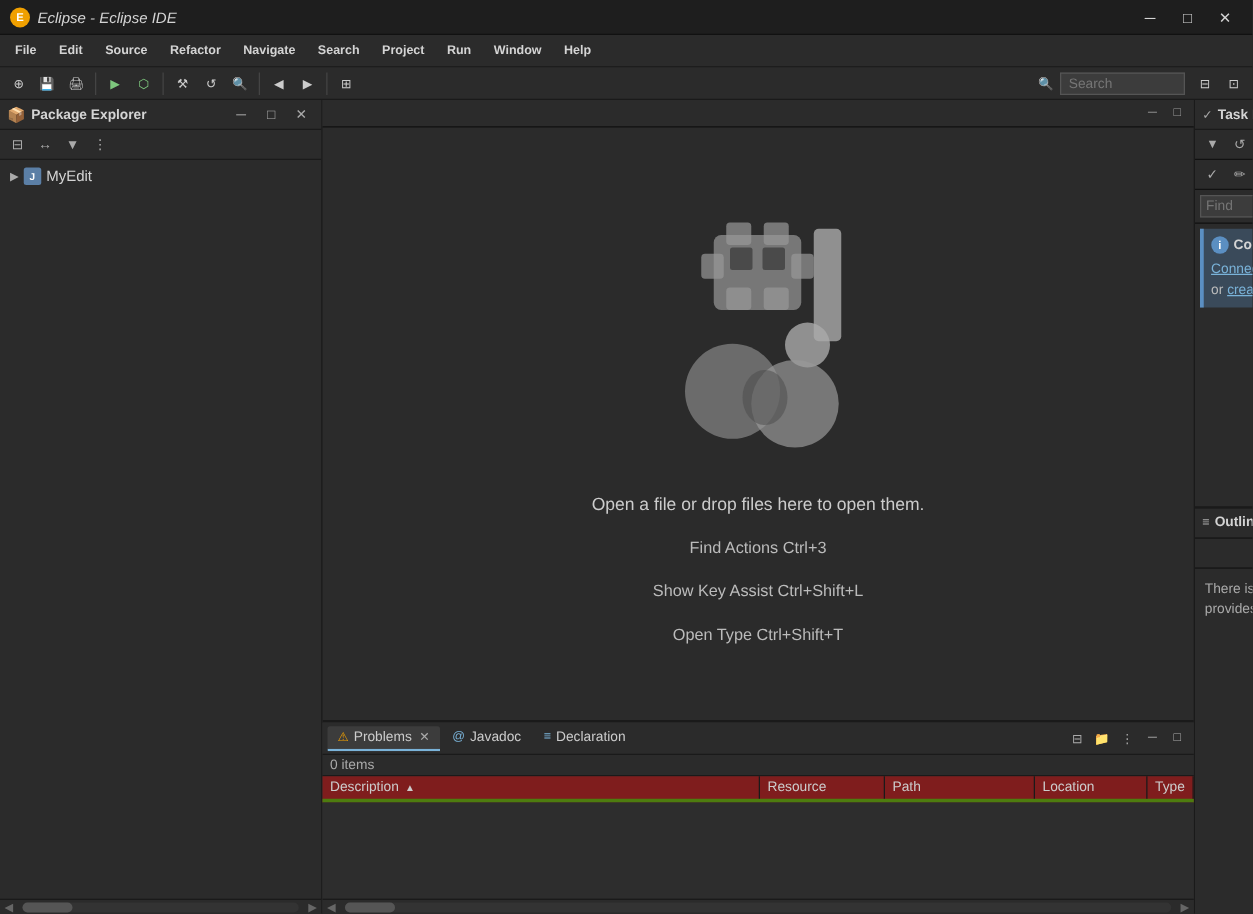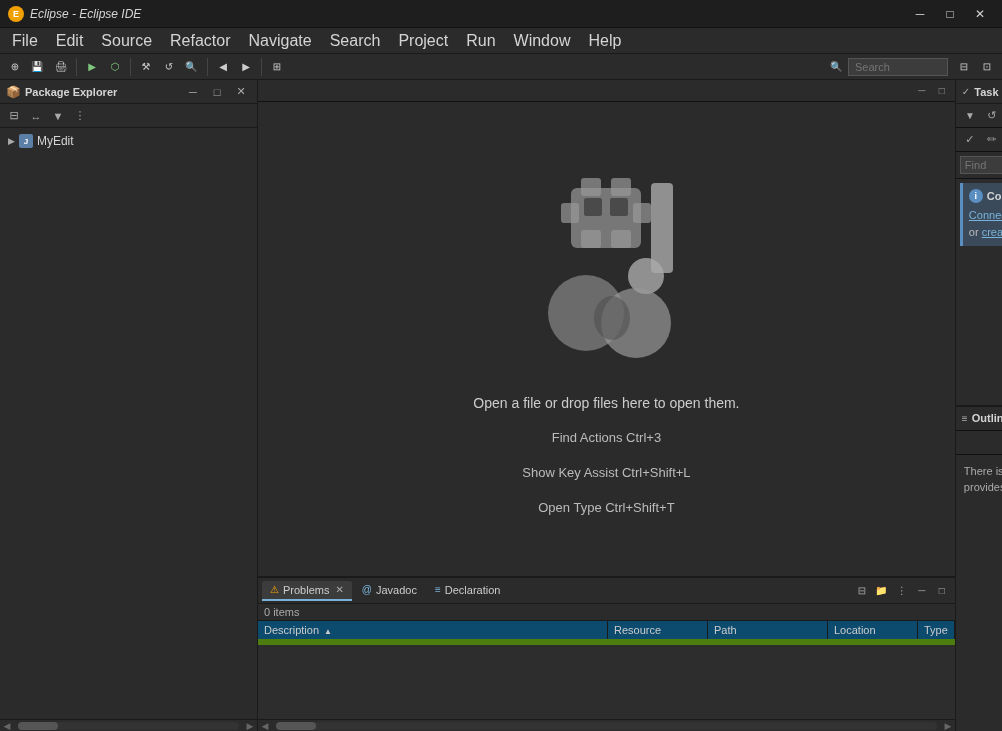--- a/index.html
+++ b/index.html
@@ -56,22 +56,23 @@
       display: flex;
       align-items: center;
       padding: 0 4px;
       border-bottom: 1px solid #1a1a1a;
       gap: 2px;
     }
     .menu-item {
       padding: 3px 8px;
       cursor: pointer;
       border-radius: 2px;
-      font-size: 16px;
+      font-size: 10px;
       color: #d4d4d4;
+      font-weight: bold;
     }
 
     
     #toolbar {
       background: #2b2b2b;
       height: 26px;
       display: flex;
       align-items: center;
       padding: 0 4px;
       border-bottom: 1px solid #1a1a1a;
@@ -407,22 +408,22 @@
       display: flex; align-items: center; justify-content: center;
     }
     .bottom-info {
       padding: 2px 6px;
       font-size: 11px;
       color: #aaa;
       border-bottom: 1px solid #1a1a1a;
     }
     .bottom-table-header {
       display: flex;
-      background: #0c4a6e;
-      border-bottom: 6px solid #4d7c0f;
+      background: #7f1d1d;
+      border-bottom: 3px solid #4d7c0f;
     }
     .bottom-col {
       padding: 3px 6px;
       font-size: 11px;
       color: #ccc;
       border-right: 1px solid #1a1a1a;
       cursor: pointer;
     }
     .bottom-col.desc { width: 350px; }
     .bottom-col.res { width: 100px; }

